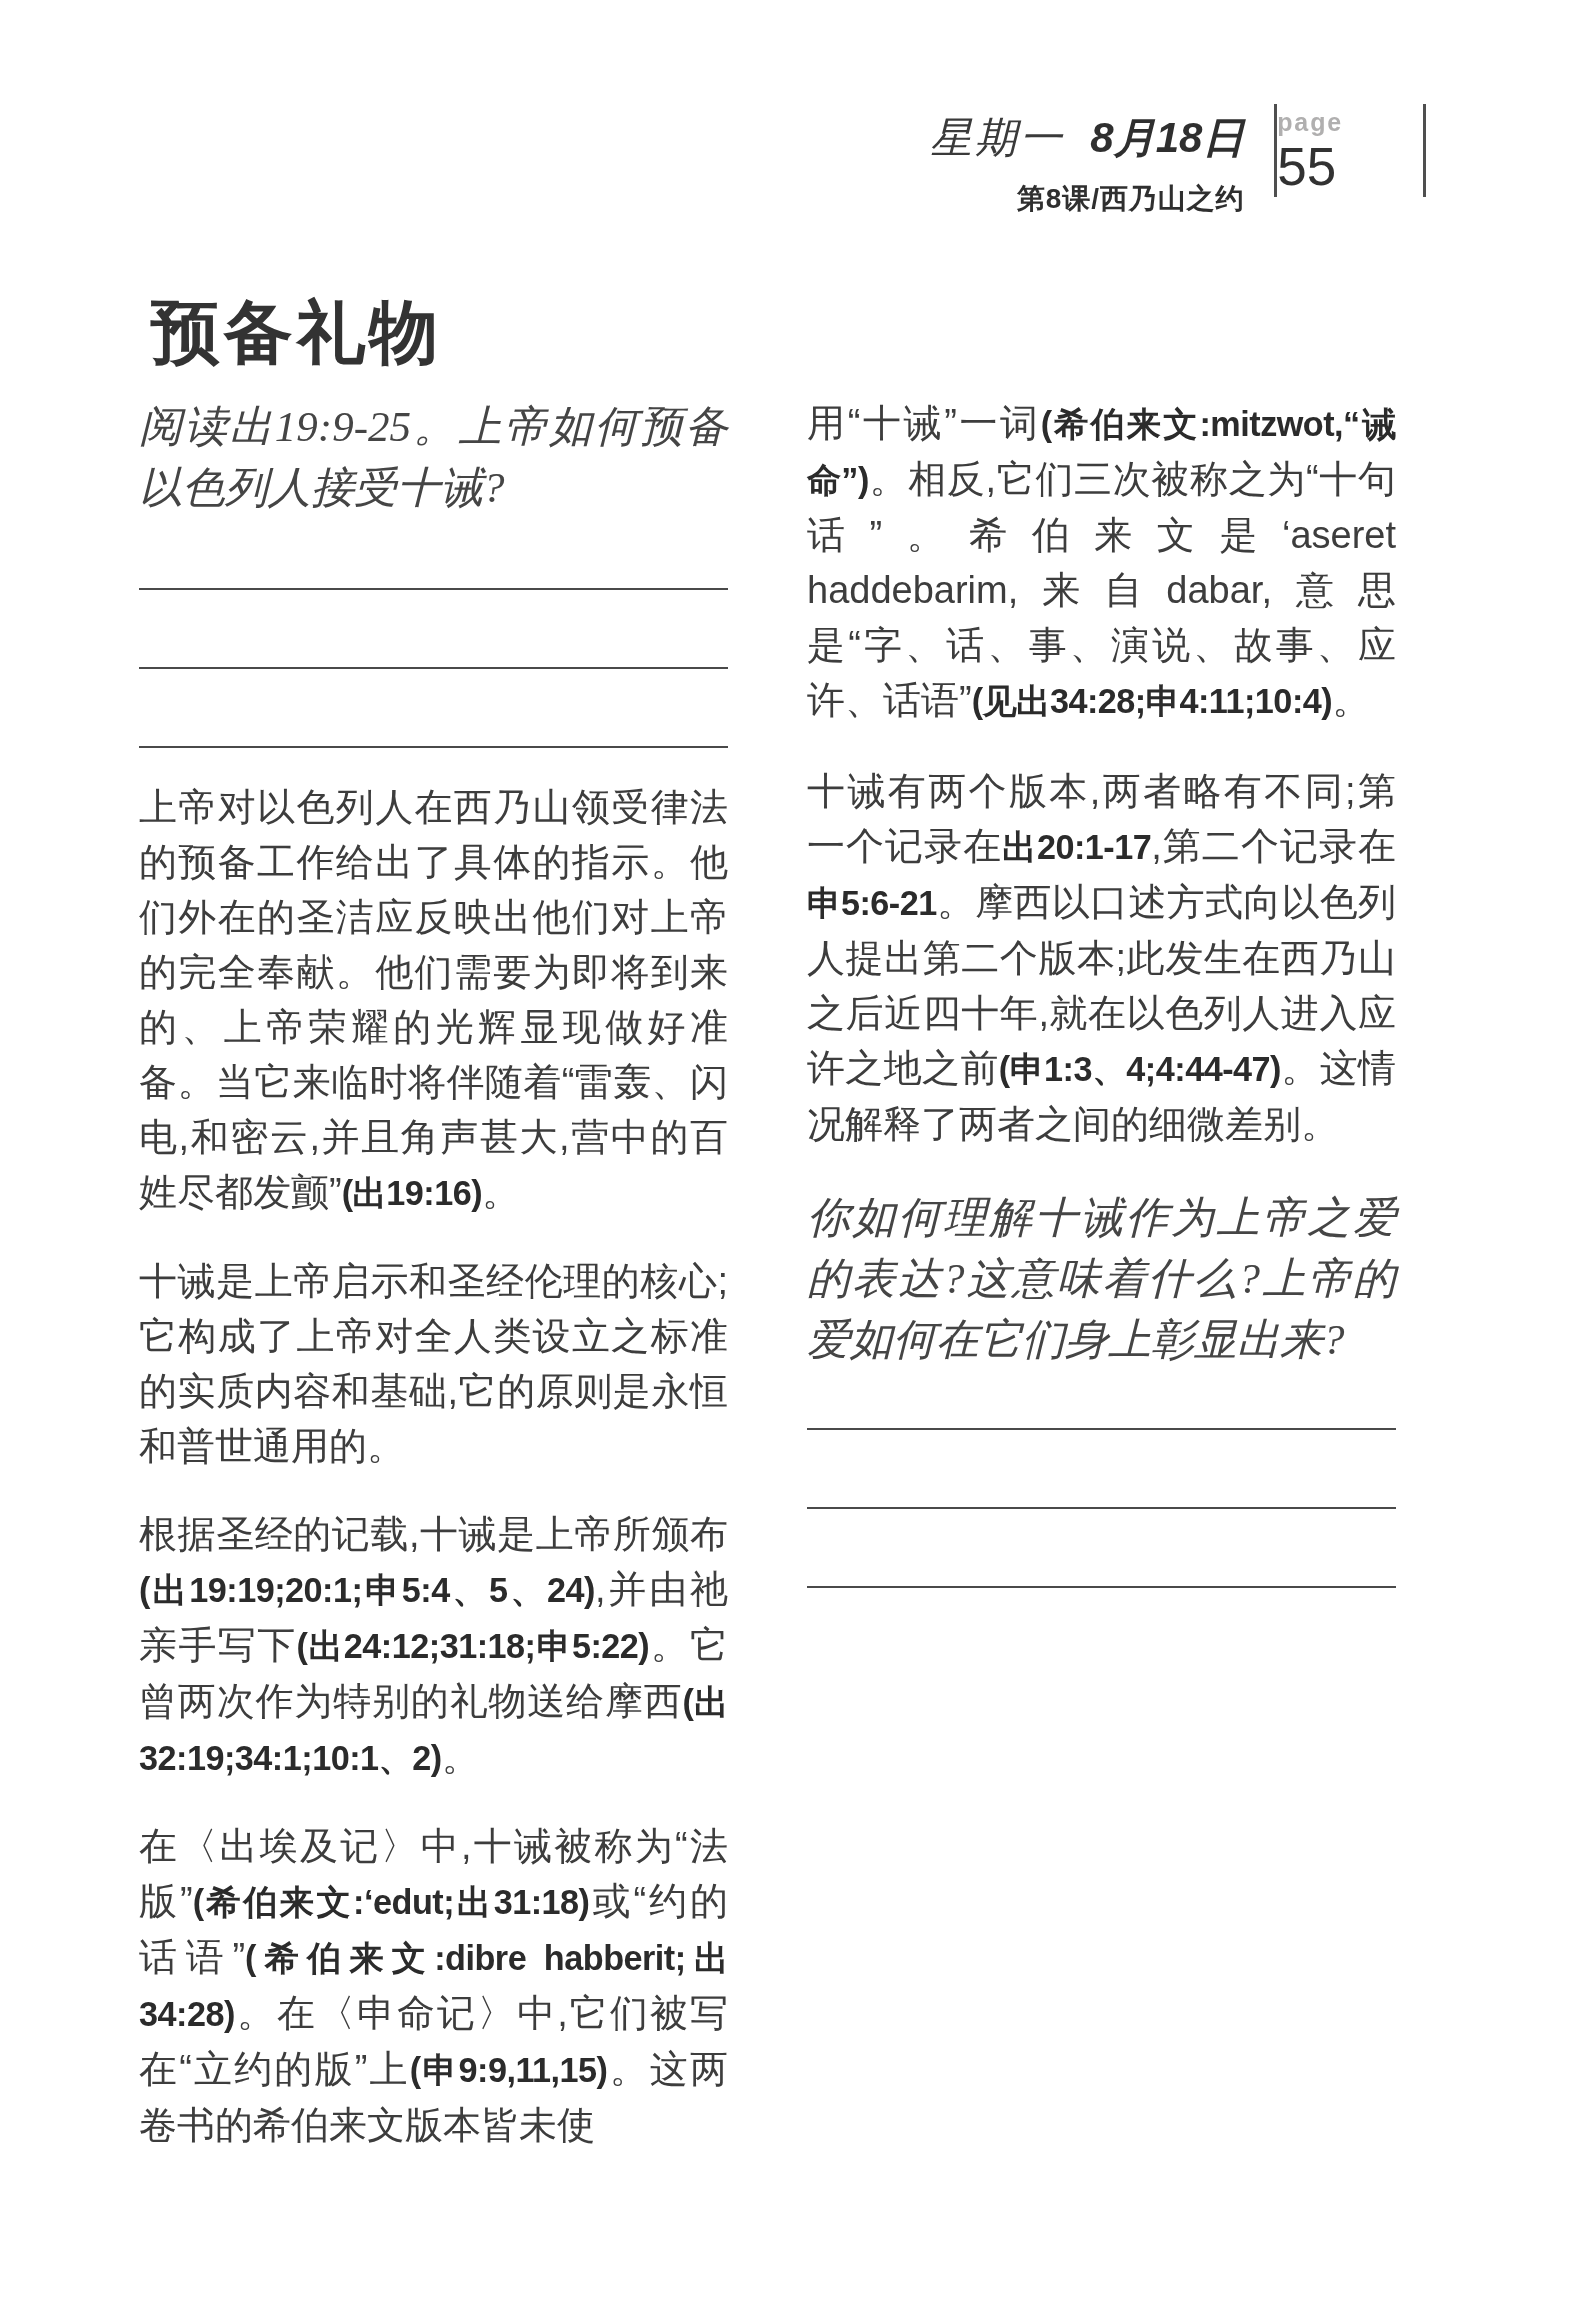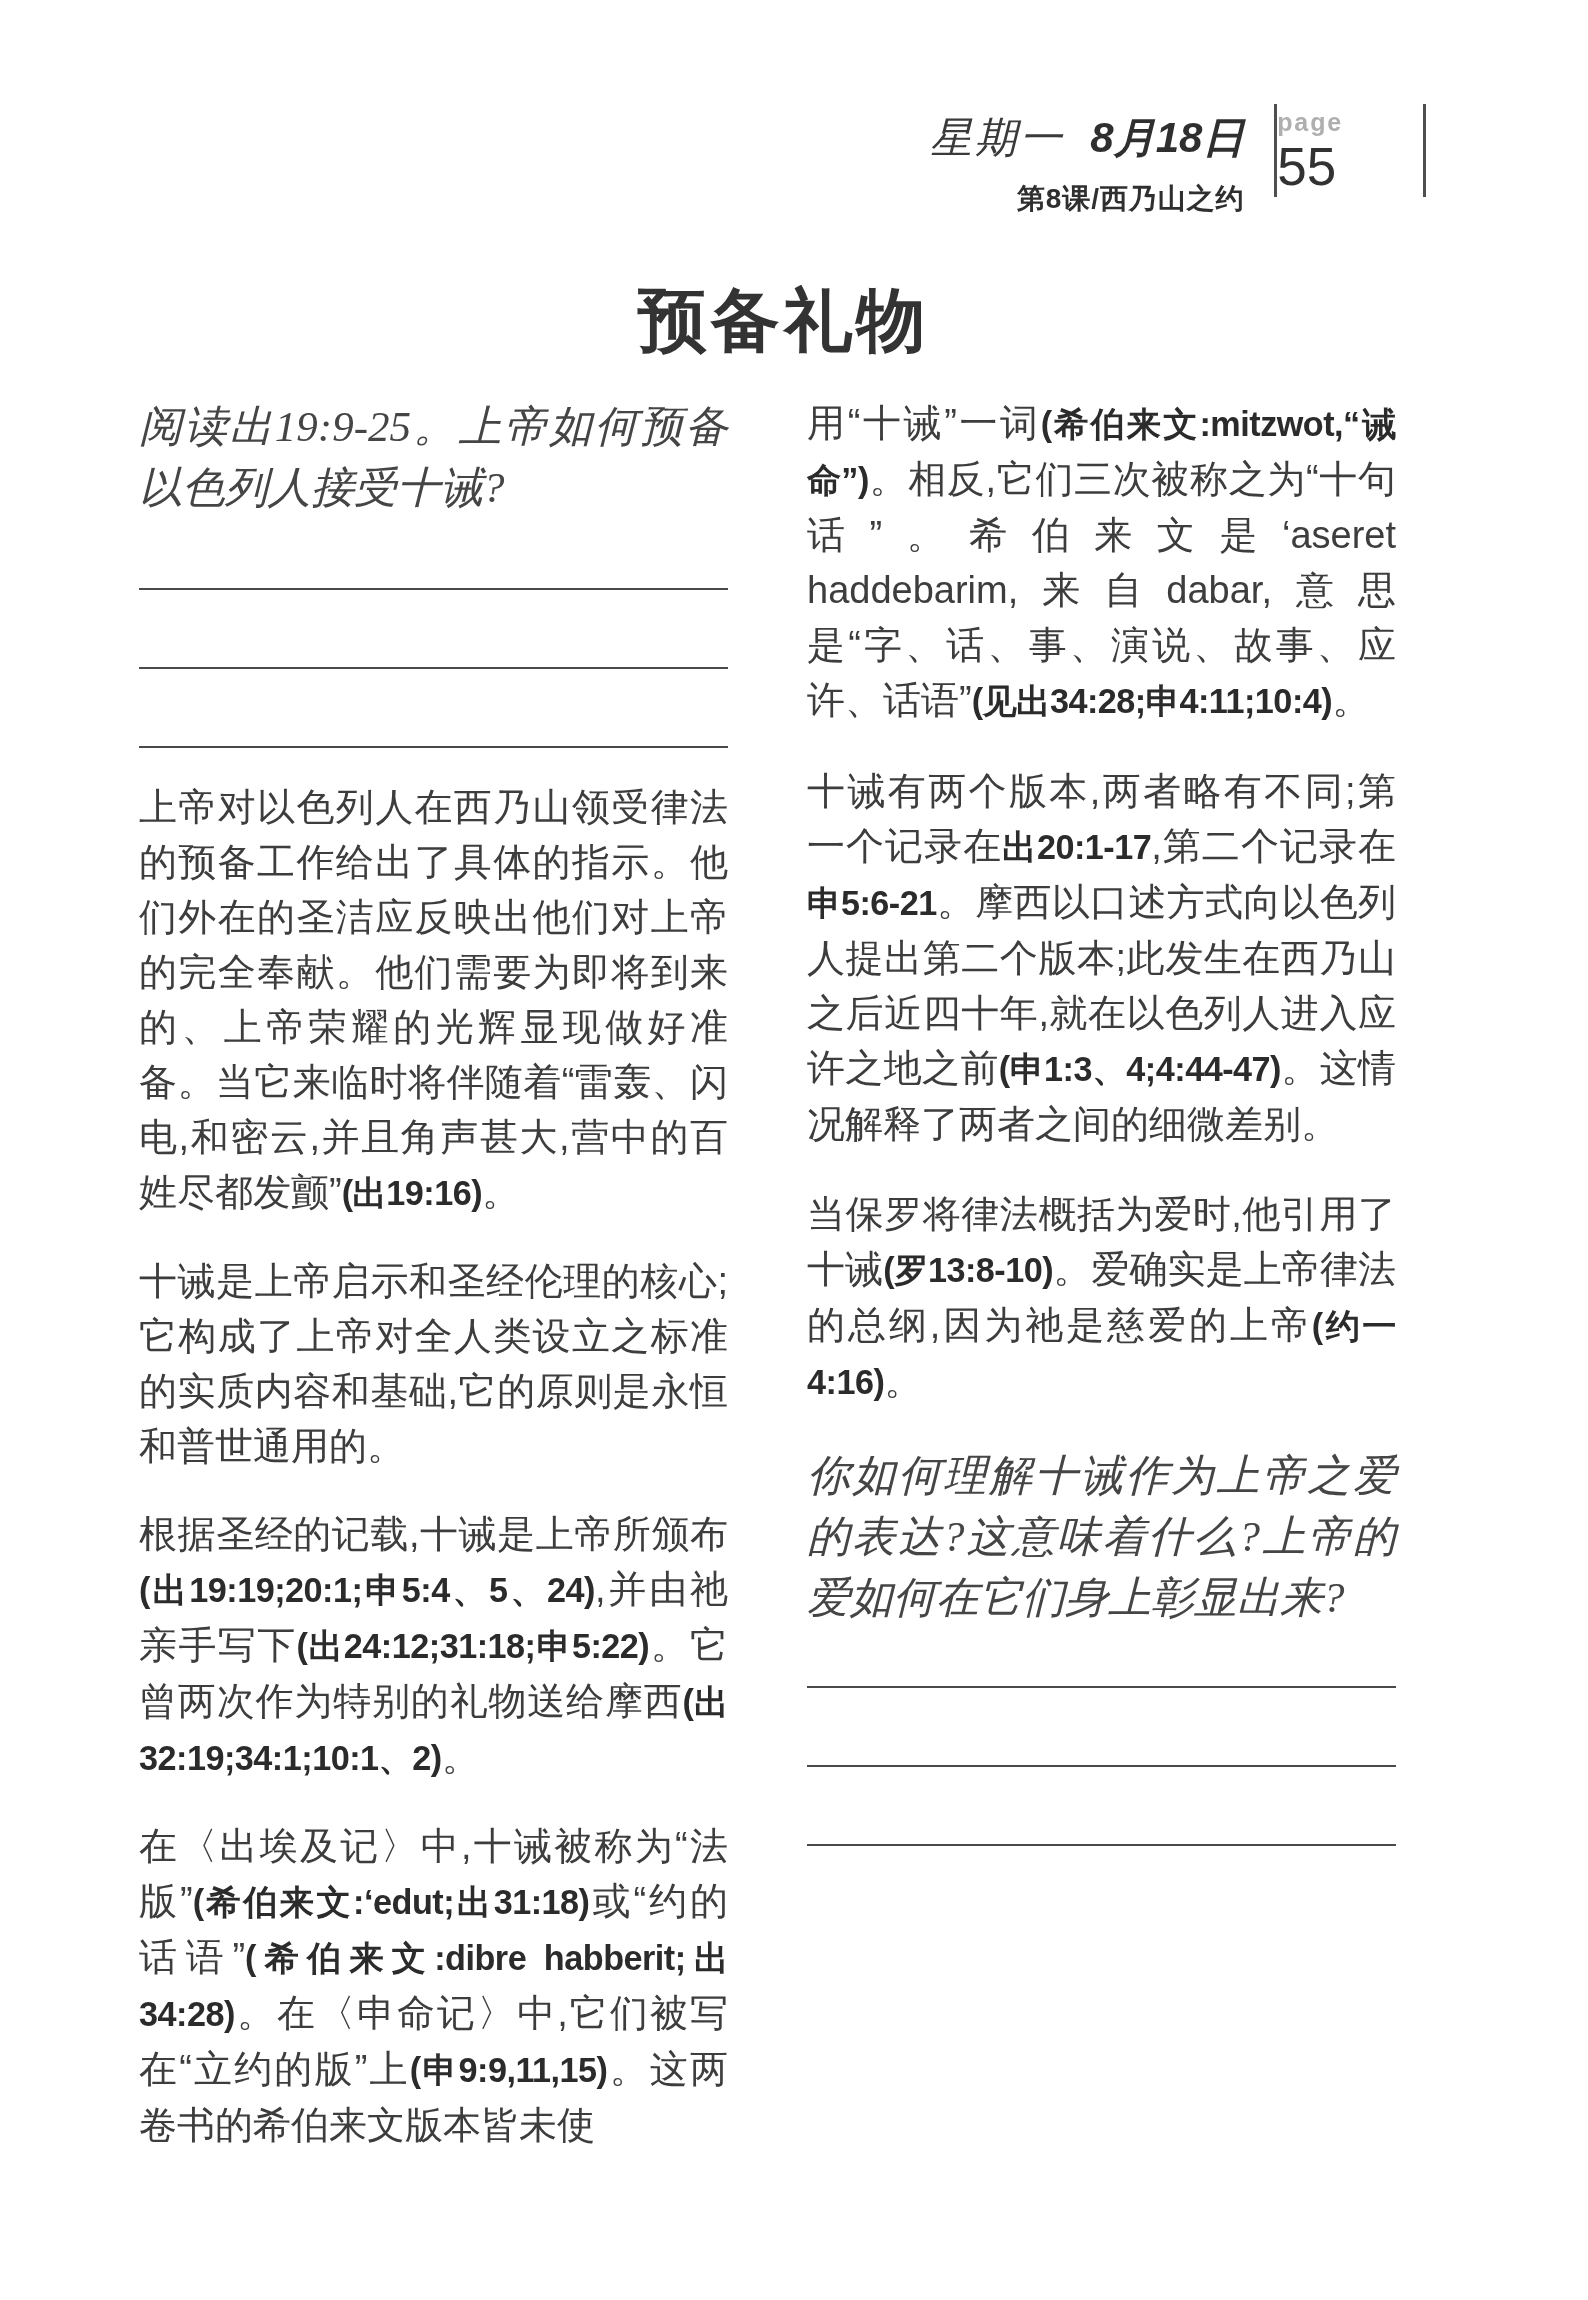--- a/index.html
+++ b/index.html
@@ -19,22 +19,22 @@
   .weekday{font-weight:400;letter-spacing:2.8px;margin-right:26px;}
   .date{font-weight:700;color:#2f2f2f;}
   .lesson{font-size:28px;font-weight:700;color:#2f2f2f;margin-top:19px;letter-spacing:0.9px;}
   .vbar{width:2.8px;background:#4f4f4f;}
   .page-block{width:146px;text-align:left;padding-top:5.6px;}
   .page-label{font-size:25px;font-weight:700;color:#b0afaf;letter-spacing:1.9px;line-height:1;}
   .page-number{font-size:53px;font-weight:400;color:#323232;line-height:1;margin-top:5.6px;}
 
   
   .lesson-title{
-    position:absolute;top:275px;left:139px;width:1289px;margin:0;
-    text-align:center;
+    position:absolute;top:275px;left:139px;width:1289px;margin:12px;
+    text-align:left;
     font-family:Liberation Serif, serif;
     font-size:69px;font-weight:700;color:#333333;letter-spacing:3.7px;
   }
 
   
   .content-columns{position:absolute;top:396px;left:139px;display:flex;gap:79px;}
   .col{width:589px;}
 
   .para{
     font-size:38px;line-height:55px;margin:0 0 35px;
@@ -88,21 +88,20 @@
       </div>
     <p class="para"><span>上帝对以色列人在西乃山领受律法的预备工作给出了具体的指示。他们外在的圣洁应反映出他们对上帝的完全奉献。他们需要为即将到来的、上帝荣耀的光辉显现做好准备。当它来临时将伴随着“雷轰、闪电,和密云,并且角声甚大,营中的百姓尽都发颤”</span><span class="ref">(出19:16)</span><span>。</span></p>
     <p class="para"><span>十诫是上帝启示和圣经伦理的核心;它构成了上帝对全人类设立之标准的实质内容和基础,它的原则是永恒和普世通用的。</span></p>
     <p class="para"><span>根据圣经的记载,十诫是上帝所颁布</span><span class="ref">(出19:19;20:1;申5:4、5、24)</span><span>,并由祂亲手写下</span><span class="ref">(出24:12;31:18;申5:22)</span><span>。它曾两次作为特别的礼物送给摩西</span><span class="ref">(出32:19;34:1;10:1、2)</span><span>。</span></p>
     <p class="para"><span>在〈出埃及记〉中,十诫被称为“法版”</span><span class="ref">(希伯来文:‘edut;出31:18)</span><span>或“约的话语”</span><span class="ref">(希伯来文:dibre habberit;出34:28)</span><span>。在〈申命记〉中,它们被写在“立约的版”上</span><span class="ref">(申9:9,11,15)</span><span>。这两卷书的希伯来文版本皆未使</span></p>
   </div>
 
   <div class="col col-right">
     <p class="para"><span>用“十诫”一词</span><span class="ref">(希伯来文:mitzwot,“诫命”)</span><span>。相反,它们三次被称之为“十句话”。希伯来文是‘aseret haddebarim,来自dabar,意思是“字、话、事、演说、故事、应许、话语”</span><span class="ref">(见出34:28;申4:11;10:4)</span><span>。</span></p>
     <p class="para"><span>十诫有两个版本,两者略有不同;第一个记录在</span><span class="ref">出20:1-17</span><span>,第二个记录在</span><span class="ref">申5:6-21</span><span>。摩西以口述方式向以色列人提出第二个版本;此发生在西乃山之后近四十年,就在以色列人进入应许之地之前</span><span class="ref">(申1:3、4;4:44-47)</span><span>。这情况解释了两者之间的细微差别。</span></p>
-    <p class="para"><span>当保罗将律法概括为爱时,他引用了十诫</span><span class="ref">(罗13:8-10)</span><span>。爱确实是上帝律法的总纲,因为祂是慈爱的上帝</span><span class="ref">(约一4:16)</span><span>。</span></p>
     <div class="question q-bottom">你如何理解十诫作为上帝之爱的表达?这意味着什么?上帝的爱如何在它们身上彰显出来?</div>
     <div class="answer-lines answer-lines-end">
         <div class="rule"></div>
         <div class="rule"></div>
         <div class="rule"></div>
       </div>
   </div>
 
 </div>
 

